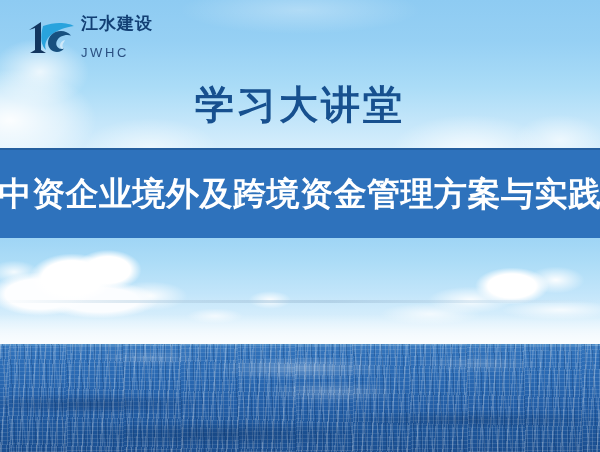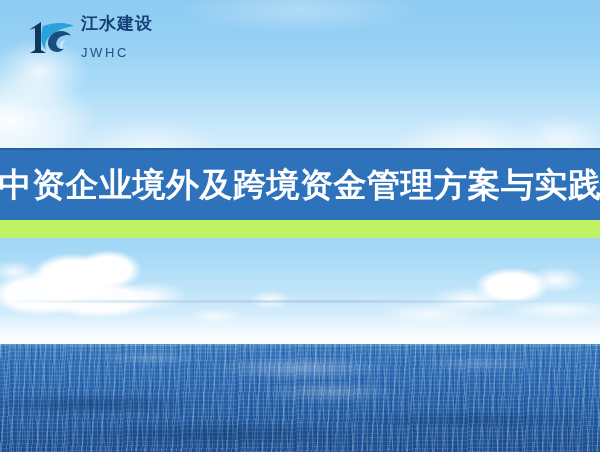--- a/index.html
+++ b/index.html
@@ -2,21 +2,21 @@
 <html><head>
 <meta charset="utf-8">
 <style>
   html,body{margin:0;padding:0;background:#fff;}
   body{font-family:"Liberation Sans",sans-serif;}
 
   #poster{
     position:relative;
     width:600px;height:452px;
     overflow:hidden;
-    background:#bef264;
+    background:#22c55e;
   }
 
   
   .sky-upper{
     position:absolute;left:0;top:0;width:600px;height:149px;
     background:linear-gradient(180deg,#8ecbf2 0%,#96d0f4 28%,#aadcf7 58%,#c4e6fa 82%,#d6eefc 100%);
   }
   .sky-upper .haze{
     position:absolute;left:0;top:0;width:600px;height:149px;
     background:
@@ -54,21 +54,21 @@
     font-family:"DejaVu Serif","Liberation Serif",serif;
     font-size:39px;font-weight:700;
     color:#17508f;
     letter-spacing:3px;
     z-index:6;
     white-space:nowrap;
   }
 
   
   .banner{
-    position:absolute;left:0;top:148px;width:600px;height:72px;
+    position:absolute;left:0;top:148px;width:600px;height:90px;
     background:#2e72bc;
     display:flex;align-items:center;justify-content:center;
     z-index:7;
     box-shadow:0 1px 0 rgba(255,255,255,.18) inset;
   }
   .banner-top-edge{
     position:absolute;left:0;top:148px;width:600px;height:2px;
     background:#255f9f;z-index:8;
   }
   .banner-text{
@@ -171,20 +171,21 @@
       <path d="M70 26 C54 26 44 38 44 50 C44 60 52 68 62 68 C68 68 73 65 76 61 C71 63 66 62 63 58 C58 52 61 42 70 37 C76 34 84 33 90 35 C85 29 78 26 70 26 Z" fill="#17507f"></path>
 
       <path d="M78 44 C72 45 68 50 68 55 C68 59 71 62 75 62 C72 58 72 52 76 48 Z" fill="#cfe9fa"></path>
     </svg>
     <div class="logo-words">
       <div class="logo-cn">江水建设</div>
       <div class="logo-en">JWHC</div>
     </div>
   </div>
 
+  <div class="main-title">学习大讲堂</div>
 
   <div class="banner-top-edge"></div>
   <div class="banner">
     <div class="banner-text">中资企业境外及跨境资金管理方案与实践</div>
   </div>
 
   <div class="sky-lower">
     <div class="clouds-lower"></div>
     <div class="horizon-streak"></div>
   </div>

